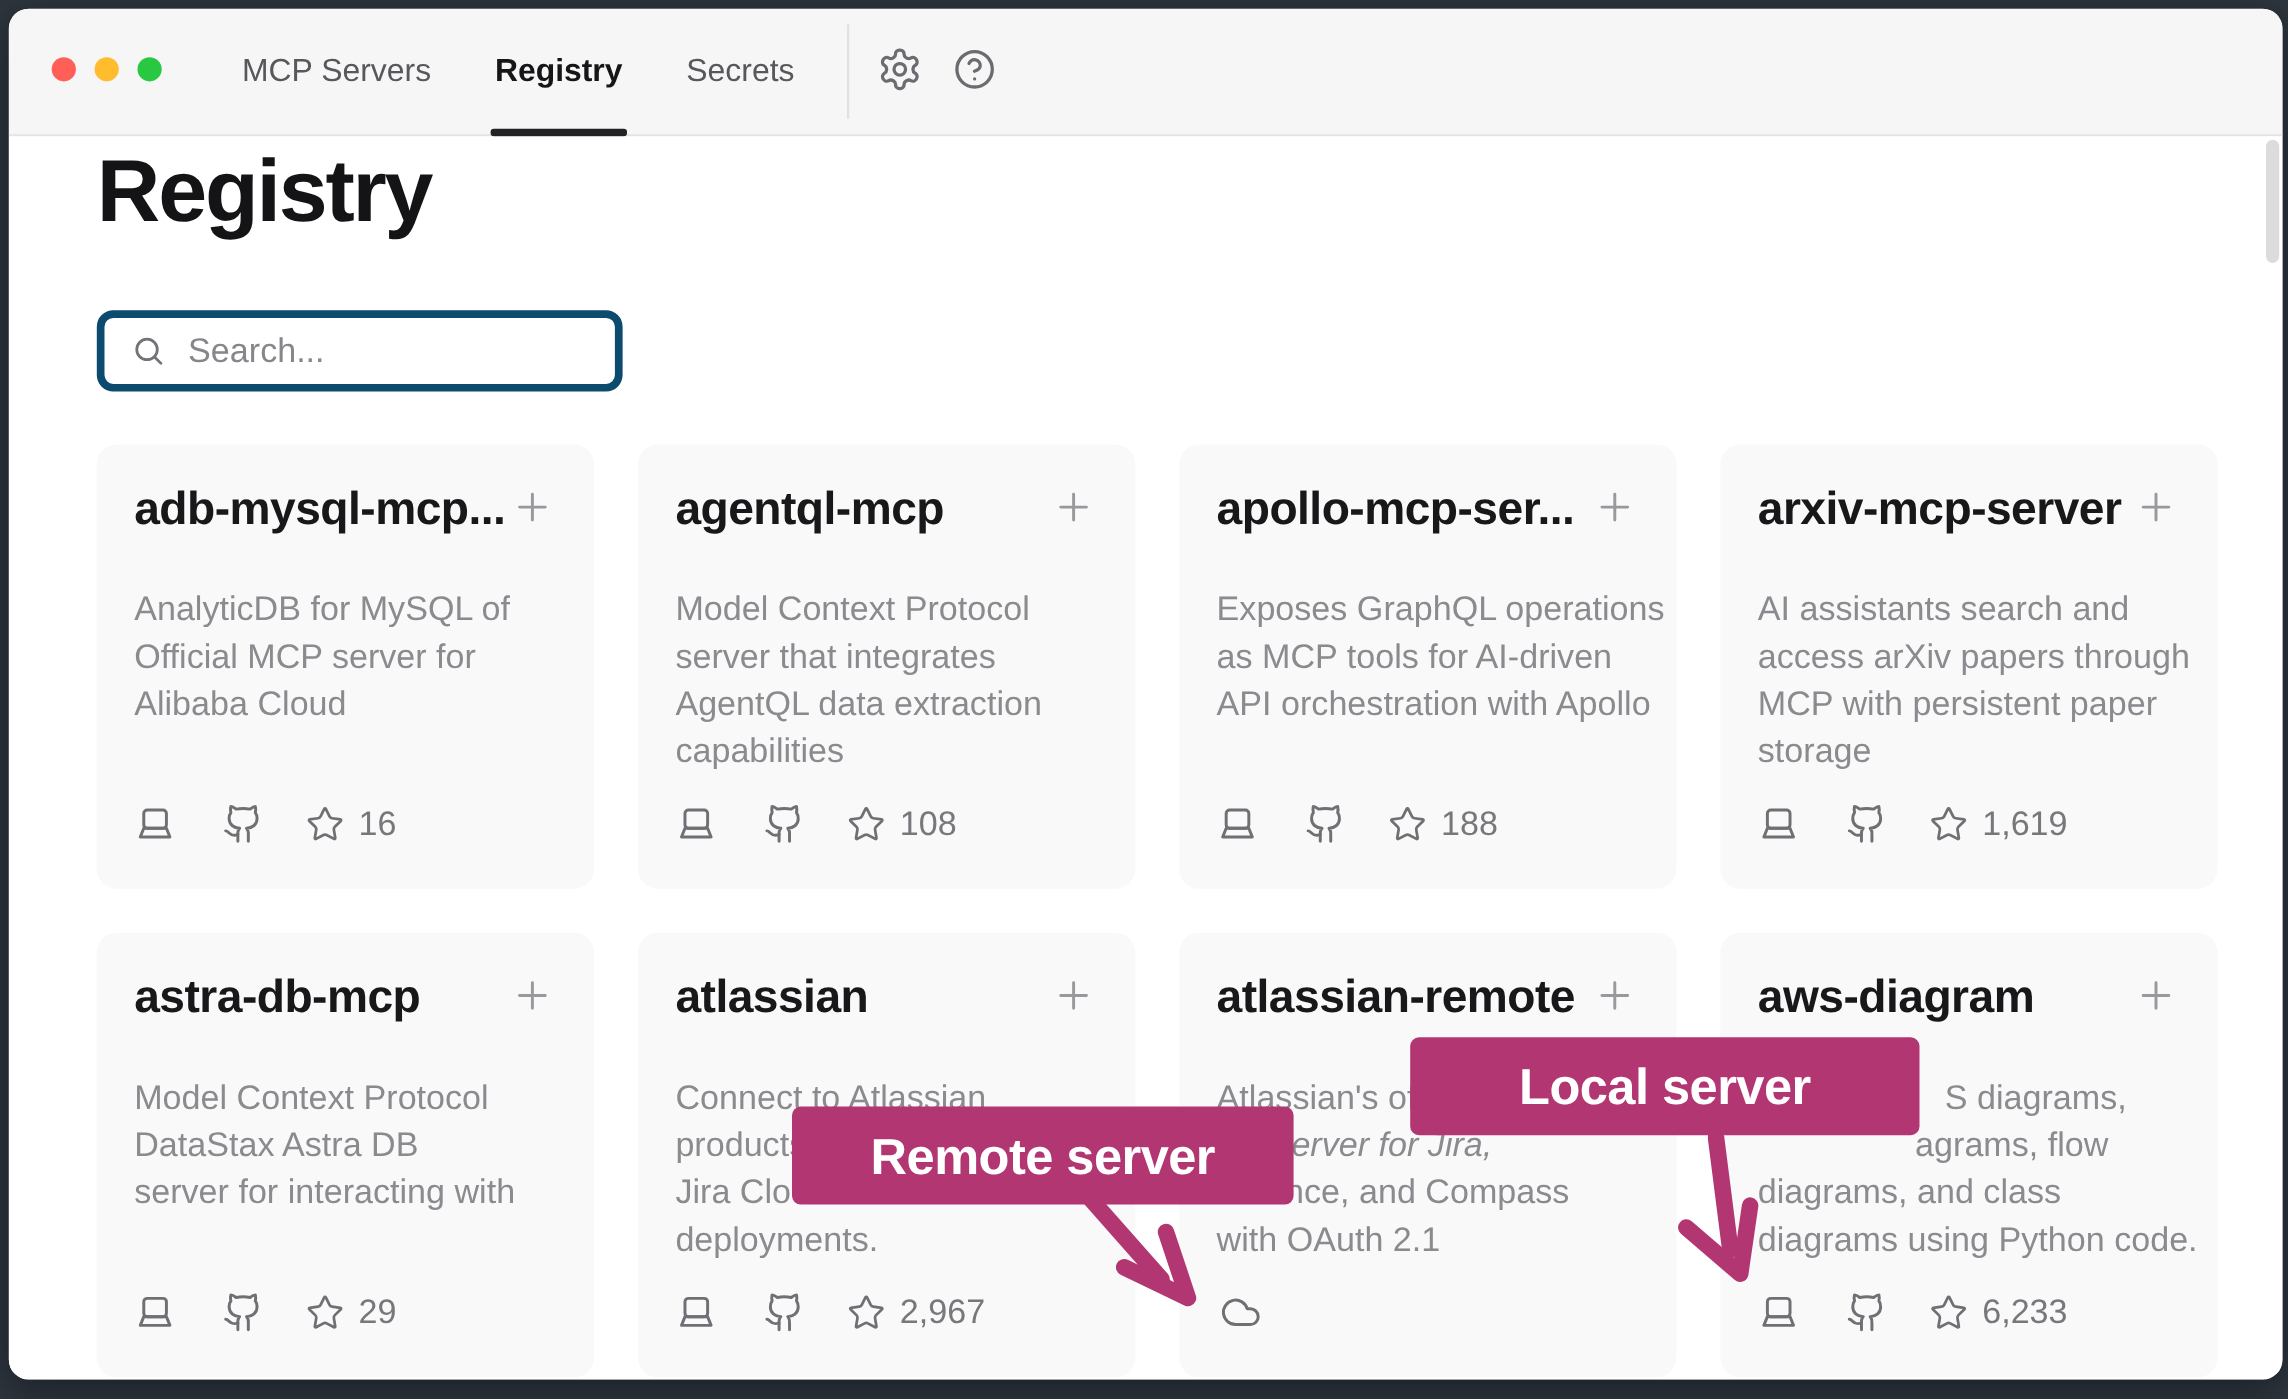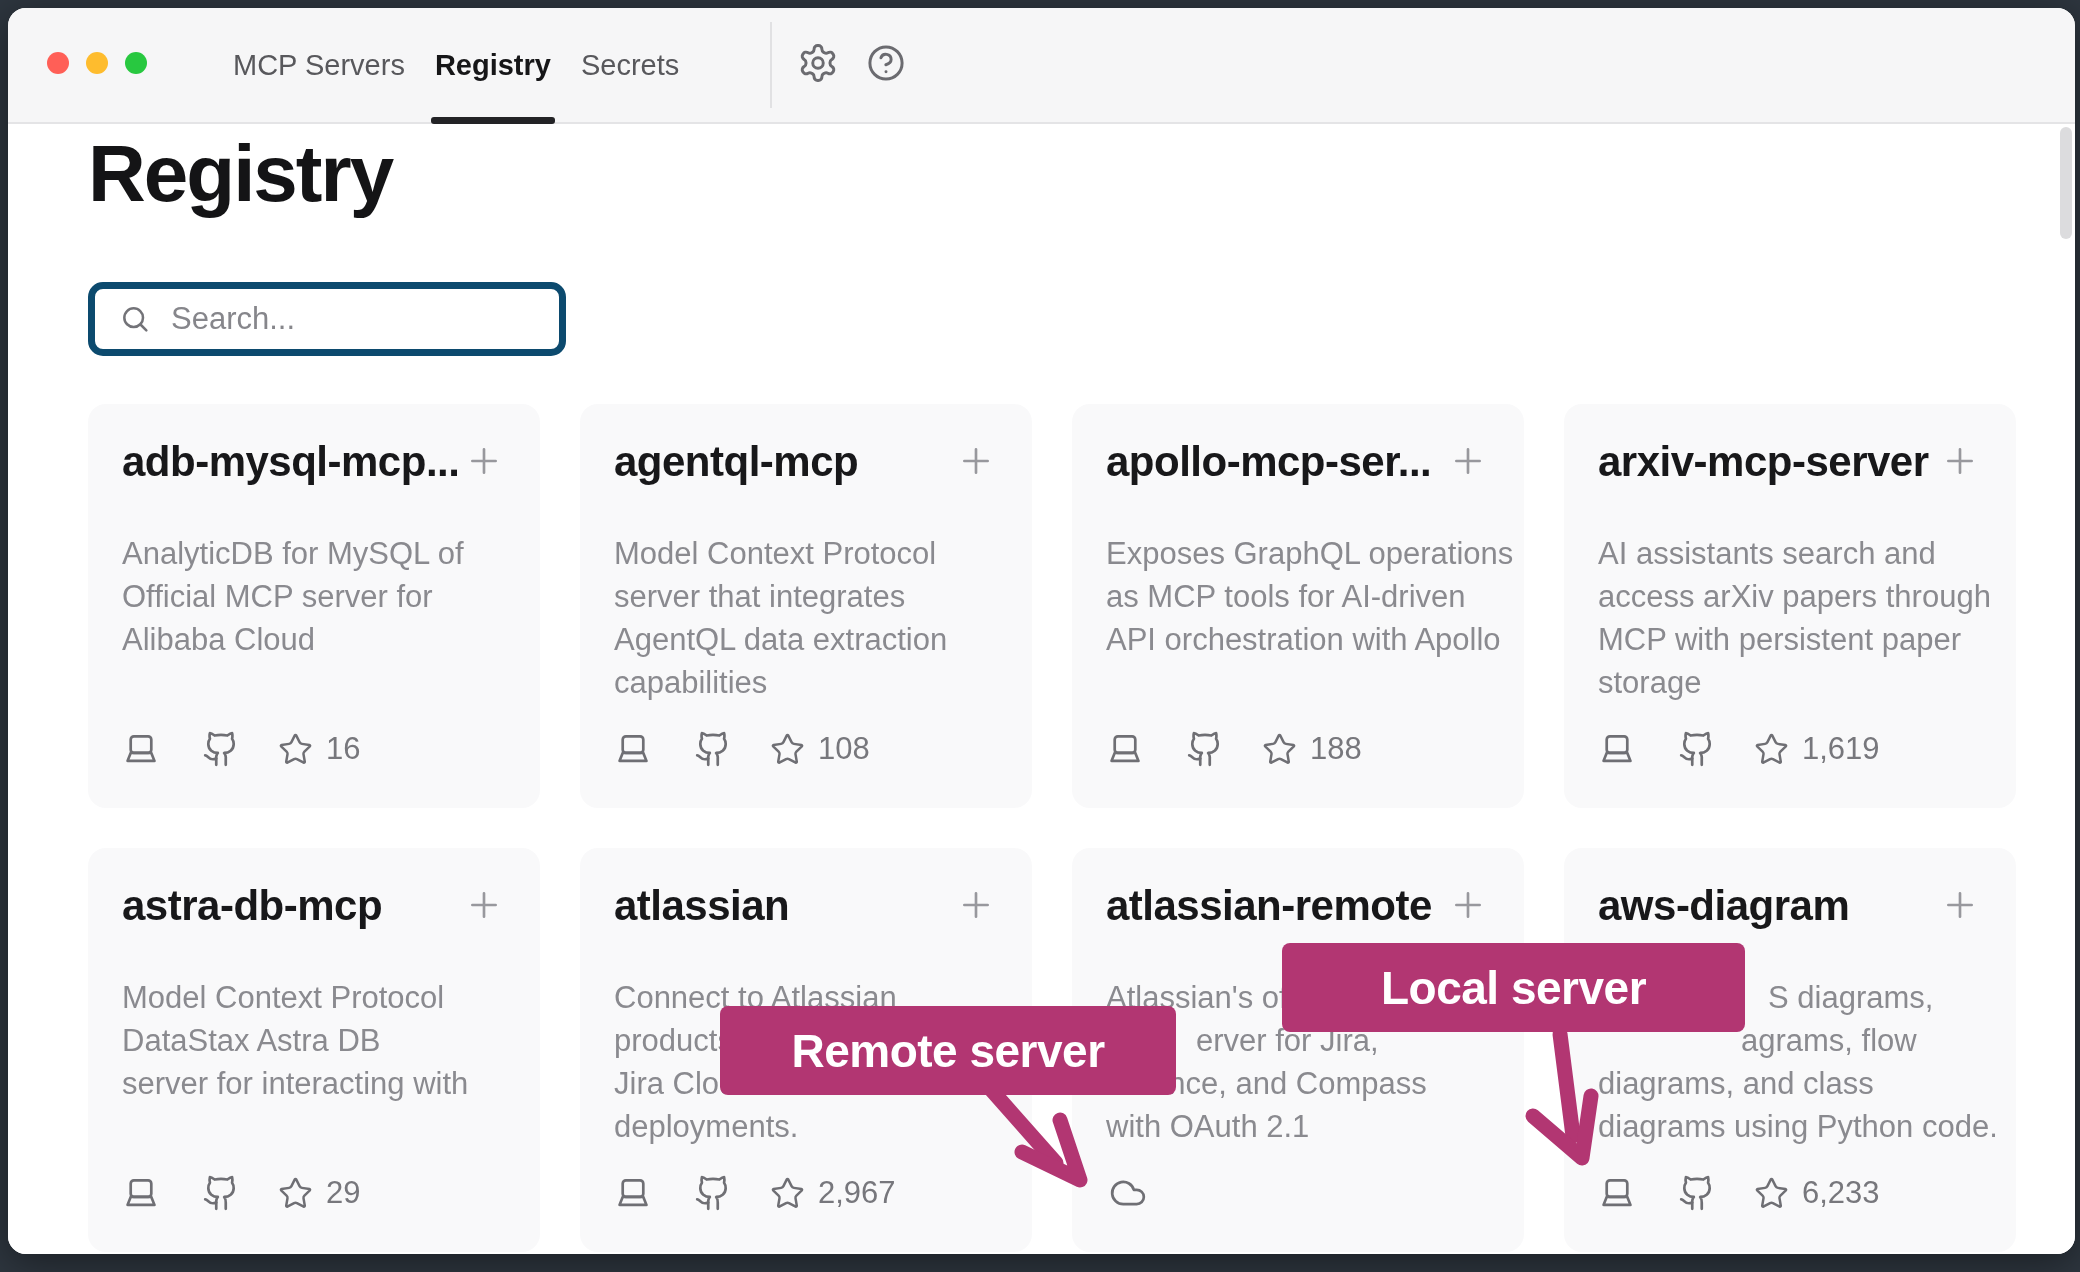--- a/index.html
+++ b/index.html
@@ -14,21 +14,21 @@
     position:absolute;left:8px;top:8px;width:2067px;height:1246px;
     border-radius:18px;overflow:hidden;background:#ffffff;
     box-shadow:0 8px 40px rgba(0,0,0,.45);
   }
   .win-header{
     position:absolute;left:0;top:0;right:0;height:114px;
     background:#f6f6f7;border-bottom:2px solid #e4e4e6;
   }
   .traffic{position:absolute;left:39px;top:44px;display:flex;gap:17px;}
   .light{width:22px;height:22px;border-radius:50%;border:none;padding:0;}
-  .tabs{position:absolute;left:225px;top:0;height:100%;display:flex;column-gap:30px;}
+  .tabs{position:absolute;left:212px;top:0;height:100%;display:flex;column-gap:58px;}
   .tab{
     position:relative;height:100%;display:flex;align-items:center;
     font-size:29px;color:#58585c;cursor:default;white-space:nowrap;
   }
   .tab.active{color:#161618;font-weight:700;}
   .tab.active::after{
     content:"";position:absolute;left:-4px;right:-4px;bottom:-2px;height:7px;
     background:#232326;border-radius:3px;
   }
   .hdr-divider{position:absolute;left:762px;top:14px;width:2px;height:86px;background:#e1e1e3;}
@@ -368,21 +368,21 @@
         </article>
         <article class="card">
           <div class="card-head">
             <h3 class="card-title">atlassian-remote</h3>
             <button class="plus"><svg viewBox="0 0 24 24" fill="none" stroke="currentColor" stroke-width="1.6" stroke-linecap="round">
                 <path d="M12 5v14M5 12h14"></path>
               </svg></button>
           </div>
           <div class="card-desc">
             <div class="dline">Atlassian's offi</div>
-            <div class="dline" style="margin-left: 90px;">erver for Jira,</div>
+            <div class="dline" style="margin-left: 68px; font-style: italic;">erver for Jira,</div>
             <div class="dline" style="margin-left: 45px;">ence, and Compass</div>
             <div class="dline">with OAuth 2.1</div>
           </div>
           <div class="card-foot cloud-only">
             <span class="ficon">
               <svg viewBox="0 0 24 24" fill="none" stroke="currentColor" stroke-width="1.7" stroke-linecap="round" stroke-linejoin="round">
                 <path d="M17.5 19H9a7 7 0 1 1 6.71-9h1.79a4.5 4.5 0 1 1 0 9Z"></path>
               </svg>
             </span>
           </div>

